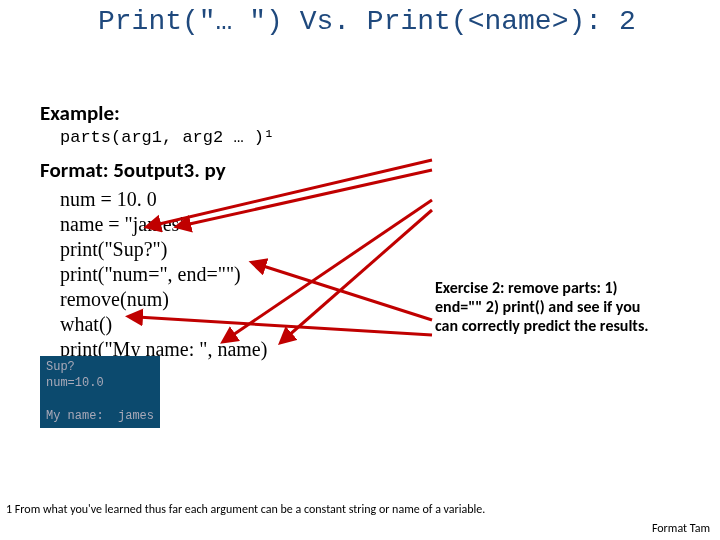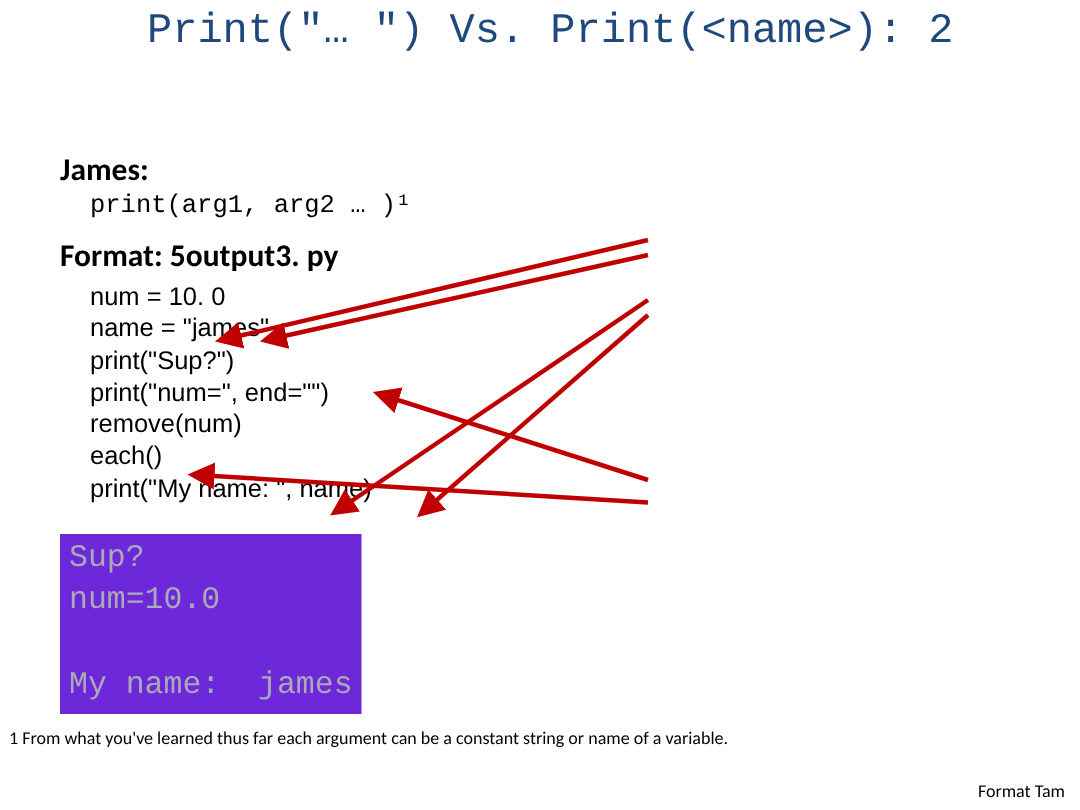--- a/index.html
+++ b/index.html
@@ -36,33 +36,33 @@
     font-size: 21px;
     font-weight: bold;
     margin: 0 0 2px 0;
   }
   .format-line {
     font-family: "Courier New", monospace;
     font-size: 17px;
     margin: 0 0 10px 20px;
   }
   .code-block {
-    font-family: Liberation Sans, sans-serif;
-    font-size: 17px;
+    font-family: Liberation Serif, serif;
+    font-size: 20px;
     line-height: 1.25;
     margin: 4px 0 0 20px;
   }
   .output-box {
     position: absolute;
     top: 356px;
     left: 40px;
-    background: #6d28d9;
+    background: #0c4a6e;
     color: #dcdcdc;
     font-family: "Courier New", monospace;
-    font-size: 21px;
+    font-size: 12px;
     line-height: 1.35;
     padding: 3px 6px 4px 6px;
     white-space: pre;
   }
   .output-box .gray { color: #a9a9b8; }
   .right-col {
     position: absolute;
     top: 98px;
     left: 432px;
     width: 260px;
@@ -77,21 +77,21 @@
     position: absolute;
     top: 278px;
     left: 435px;
     font-size: 16px;
     font-weight: bold;
     line-height: 1.2;
     width: 220px;
   }
   .footnote {
     position: absolute;
-    bottom: 40px;
+    bottom: 24px;
     left: 6px;
     font-size: 12px;
     font-family: Calibri, Arial, sans-serif;
   }
   .author {
     position: absolute;
     bottom: 5px;
     right: 10px;
     font-size: 12px;
   }
@@ -103,40 +103,41 @@
   }
 </style>
 </head>
 <body>
 
 <div class="slide">
 
   <div class="title">Print("… ") Vs. Print(&lt;name&gt;): 2</div>
 
   <div class="left-col">
-    <p class="heading">James:</p>
-    <div class="format-line">print(arg1, arg2 … )¹</div>
+    <p class="heading">Example:</p>
+    <div class="format-line">parts(arg1, arg2 … )¹</div>
     <p class="heading">Format: 5output3. py</p>
     <div class="code-block">
       <div>num = 10. 0</div>
       <div>name = "james"</div>
       <div>print("Sup?")</div>
       <div>print("num=", end="")</div>
       <div>remove(num)</div>
-      <div>each()</div>
+      <div>what()</div>
       <div>print("My name: ", name)</div>
     </div>
   </div>
 
   <div class="output-box"><span class="gray">Sup?</span>
 <span class="gray">num=10.0</span>
 <span class="gray"></span>
 <span class="gray">My name:  james</span></div>
 
 
+  <div class="ex2">Exercise 2: remove parts: 1) end=""   2) print() and see if you can correctly predict the results.</div>
 
   <svg class="arrows" width="720" height="540">
     <defs>
       <marker id="ah" markerWidth="10" markerHeight="10" refX="2" refY="3" orient="auto">
         <path d="M0,0 L6,3 L0,6 Z" fill="#c00000"></path>
       </marker>
     </defs>
     <line x1="432" y1="160" x2="155" y2="225" stroke="#c00000" stroke-width="3" marker-end="url(#ah)"></line>
     <line x1="432" y1="170" x2="185" y2="225" stroke="#c00000" stroke-width="3" marker-end="url(#ah)"></line>
     <line x1="432" y1="200" x2="230" y2="337" stroke="#c00000" stroke-width="3" marker-end="url(#ah)"></line>

